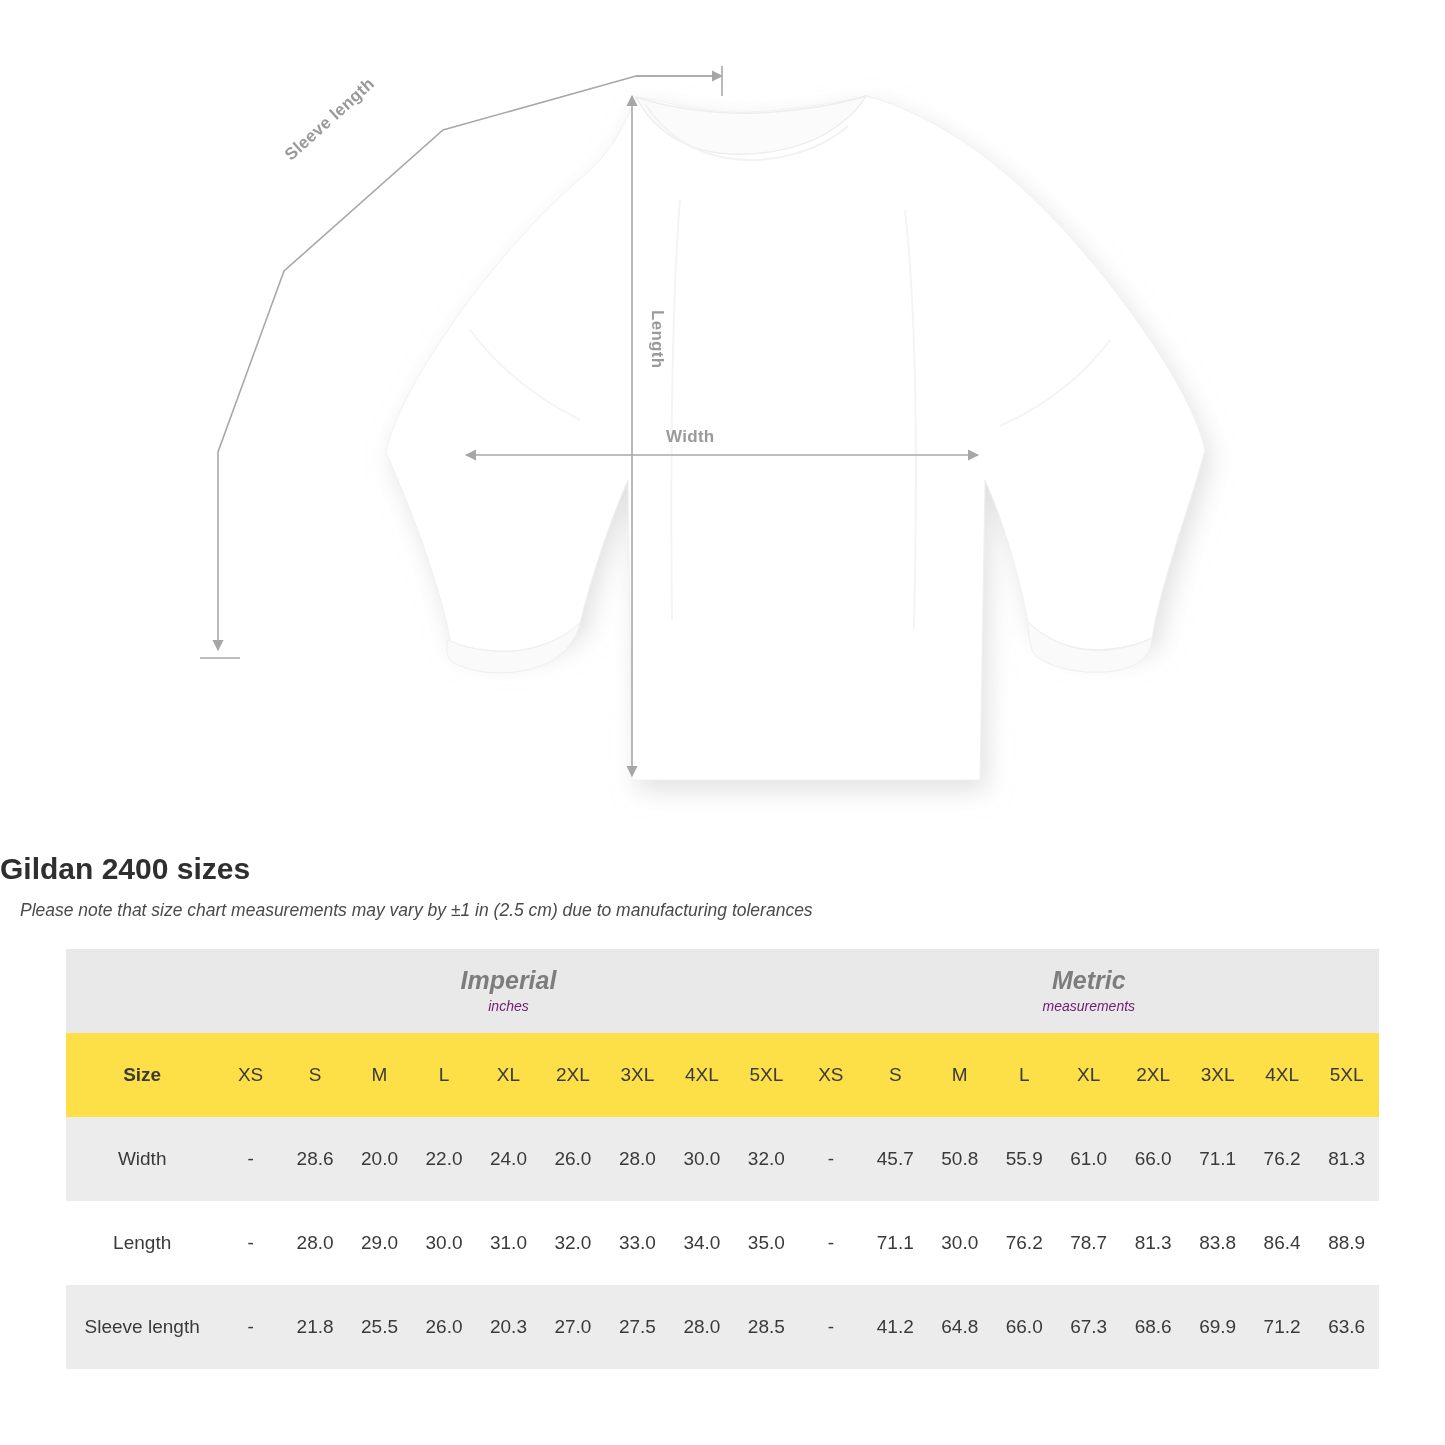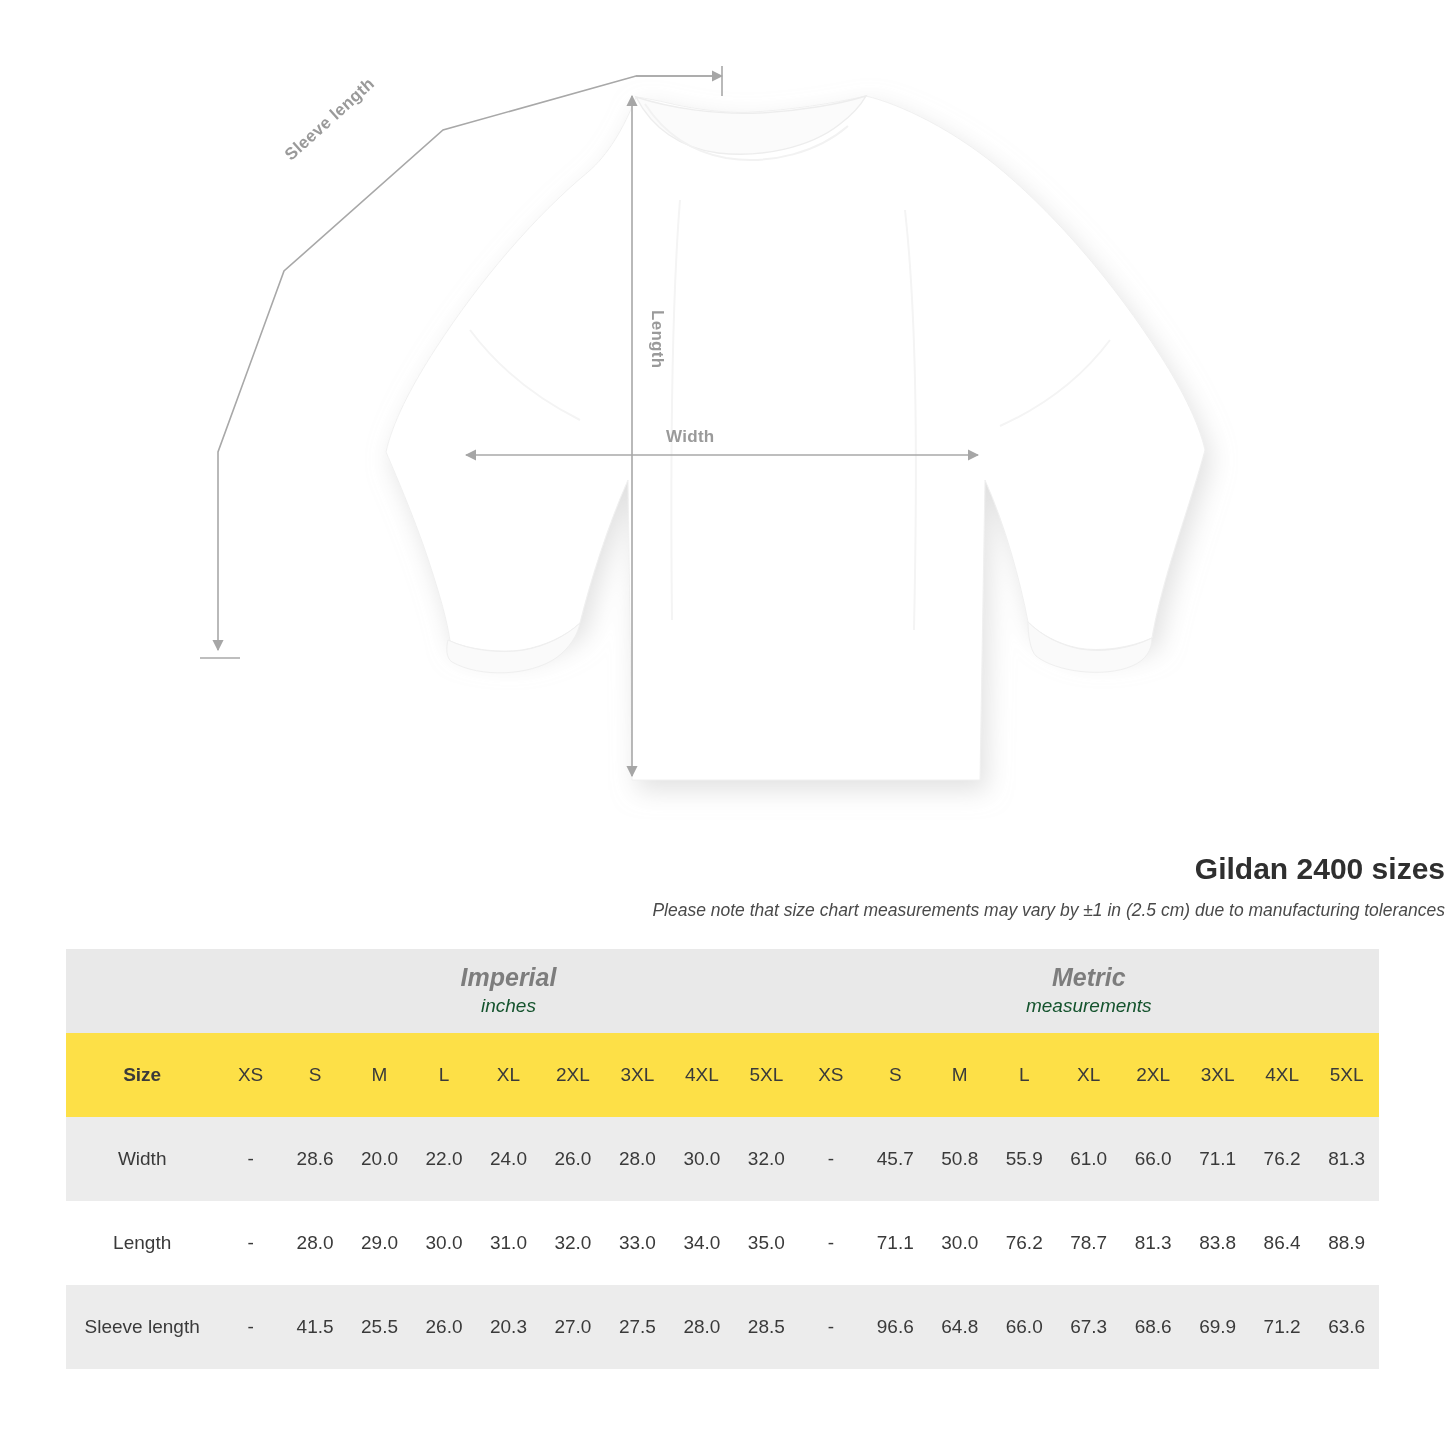--- a/index.html
+++ b/index.html
@@ -49,21 +49,21 @@
     top: 310px;
     writing-mode: vertical-rl;
   }
   .label-width {
     left: 666px;
     top: 427px;
   }
 
   
   .title-block {
-    text-align: right;
+    text-align: left;
     margin-top: 22px;
   }
   .chart-title {
     font-size: 30px;
     font-weight: bold;
     color: #2f2f2f;
     margin: 0 0 14px 0;
   }
   .chart-note {
     font-size: 17.5px;
@@ -97,23 +97,23 @@
     height: 116px;
   }
   .unit-name {
     font-size: 25px;
     font-style: italic;
     font-weight: bold;
     color: #7d7d7d;
     line-height: 1.22;
   }
   .unit-sub {
-    font-size: 19px;
+    font-size: 14px;
     font-style: italic;
-    color: #14532d;
+    color: #701a75;
     line-height: 1.5;
   }
   .size-head-row td {
     background: #fde047;
     font-weight: bold;
     font-size: 19px;
     color: #333333;
   }
   .size-head-row td.rowlabel {
     font-weight: bold;
@@ -315,30 +315,30 @@
           <td>78.7</td>
           <td>81.3</td>
           <td>83.8</td>
           <td>86.4</td>
           <td>88.9</td>
         </tr>
 
         <tr class="shaded">
           <td class="rowlabel">Sleeve length</td>
           <td>-</td>
-          <td>41.5</td>
+          <td>21.8</td>
           <td>25.5</td>
           <td>26.0</td>
           <td>20.3</td>
           <td>27.0</td>
           <td>27.5</td>
           <td>28.0</td>
           <td>28.5</td>
           <td>-</td>
-          <td>96.6</td>
+          <td>41.2</td>
           <td>64.8</td>
           <td>66.0</td>
           <td>67.3</td>
           <td>68.6</td>
           <td>69.9</td>
           <td>71.2</td>
           <td>63.6</td>
         </tr>
       </tbody>
     </table>

